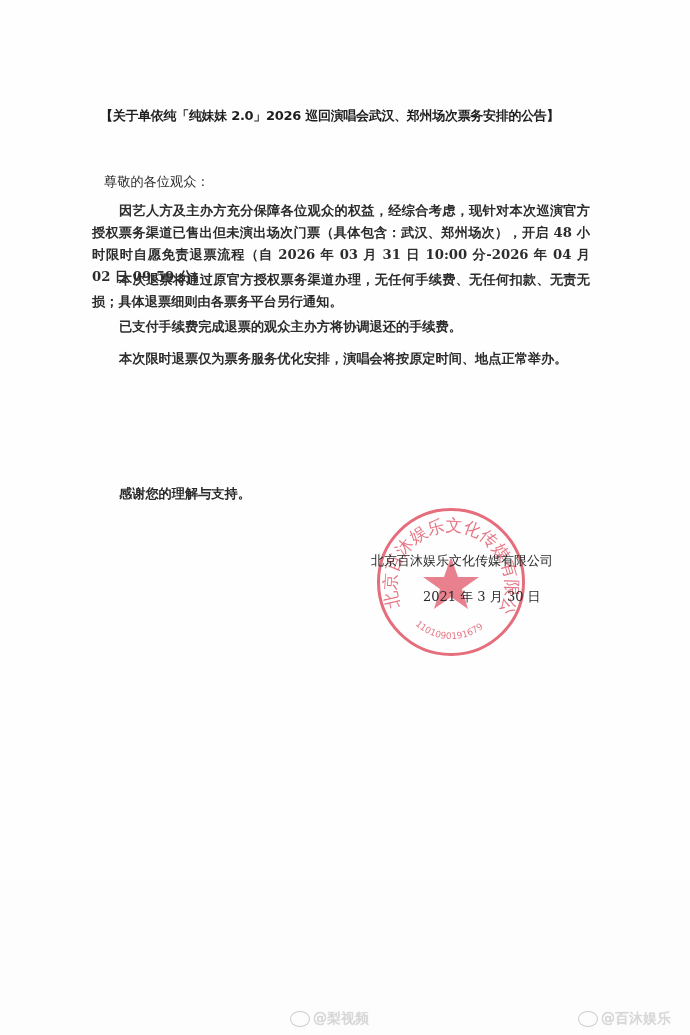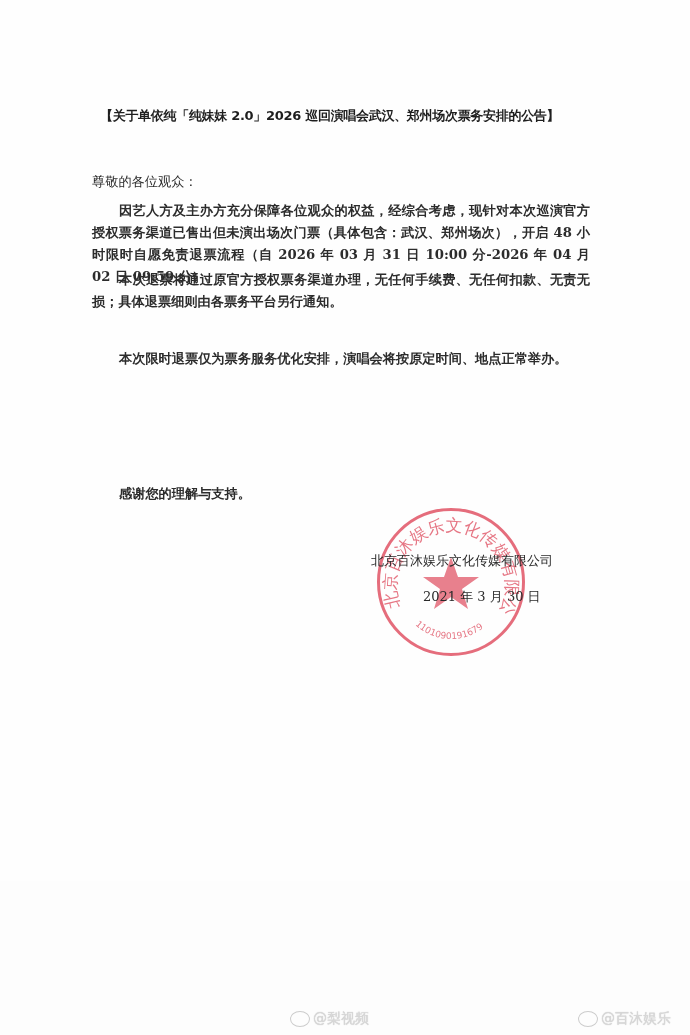--- a/index.html
+++ b/index.html
@@ -13,21 +13,21 @@
   .title {
     position: absolute; left: 100px; top: 107px; width: 490px;
     font-size: 13px; font-weight: bold; white-space: nowrap; letter-spacing: -0.3px;
     font-family: "DejaVu Sans", sans-serif; color: #1e1e1e;
   }
   .body-text {
     position: absolute; left: 92px; width: 498px;
     font-size: 13.2px; line-height: 22px; color: #2c2c2c;
     text-align: justify;
   }
-  .salutation { top: 171px; }
+  .salutation { top: 171px; margin-left: 12px; }
   .p { text-indent: 27px; font-weight: bold; }
   .p1 { top: 200px; }
   .p2 { top: 269px; }
   .p3 { top: 316px; }
   .p4 { top: 348px; }
   .p5 { top: 379px; }
   .p6 { top: 483px; }
   .signature {
     position: absolute; left: 371px; top: 552px; font-size: 13px; color: #2a2a2a; white-space: nowrap;
   }
@@ -50,20 +50,21 @@
 </style>
 </head>
 <body>
 
 <div class="page">
   <div class="title">【关于单依纯「纯妹妹 2.0」2026 巡回演唱会武汉、郑州场次票务安排的公告】</div>
 
   <div class="body-text salutation">尊敬的各位观众：</div>
   <div class="body-text p p1">因艺人方及主办方充分保障各位观众的权益，经综合考虑，现针对本次巡演官方授权票务渠道已售出但未演出场次门票（具体包含：武汉、郑州场次），开启 48 小时限时自愿免责退票流程（自 2026 年 03 月 31 日 10:00 分-2026 年 04 月 02 日 09:59 分）。</div>
   <div class="body-text p p2">本次退票将通过原官方授权票务渠道办理，无任何手续费、无任何扣款、无责无损；具体退票细则由各票务平台另行通知。</div>
+  <div class="body-text p p3">已支付手续费完成退票的观众主办方将协调退还的手续费。</div>
   <div class="body-text p p4">本次限时退票仅为票务服务优化安排，演唱会将按原定时间、地点正常举办。</div>
   <div class="body-text p p6">感谢您的理解与支持。</div>
 
   <div class="seal">
     <svg width="142" height="142" viewBox="0 0 142 142">
       <defs>
         <path id="ringpath" d="M 22 100 A 55 55 0 1 1 120 100" fill="none"></path>
         <path id="numpath" d="M 30 108 A 52 52 0 0 0 112 108" fill="none"></path>
       </defs>
       <text font-size="17" fill="rgba(220,60,80,0.7)" font-family="DejaVu Sans, sans-serif">

